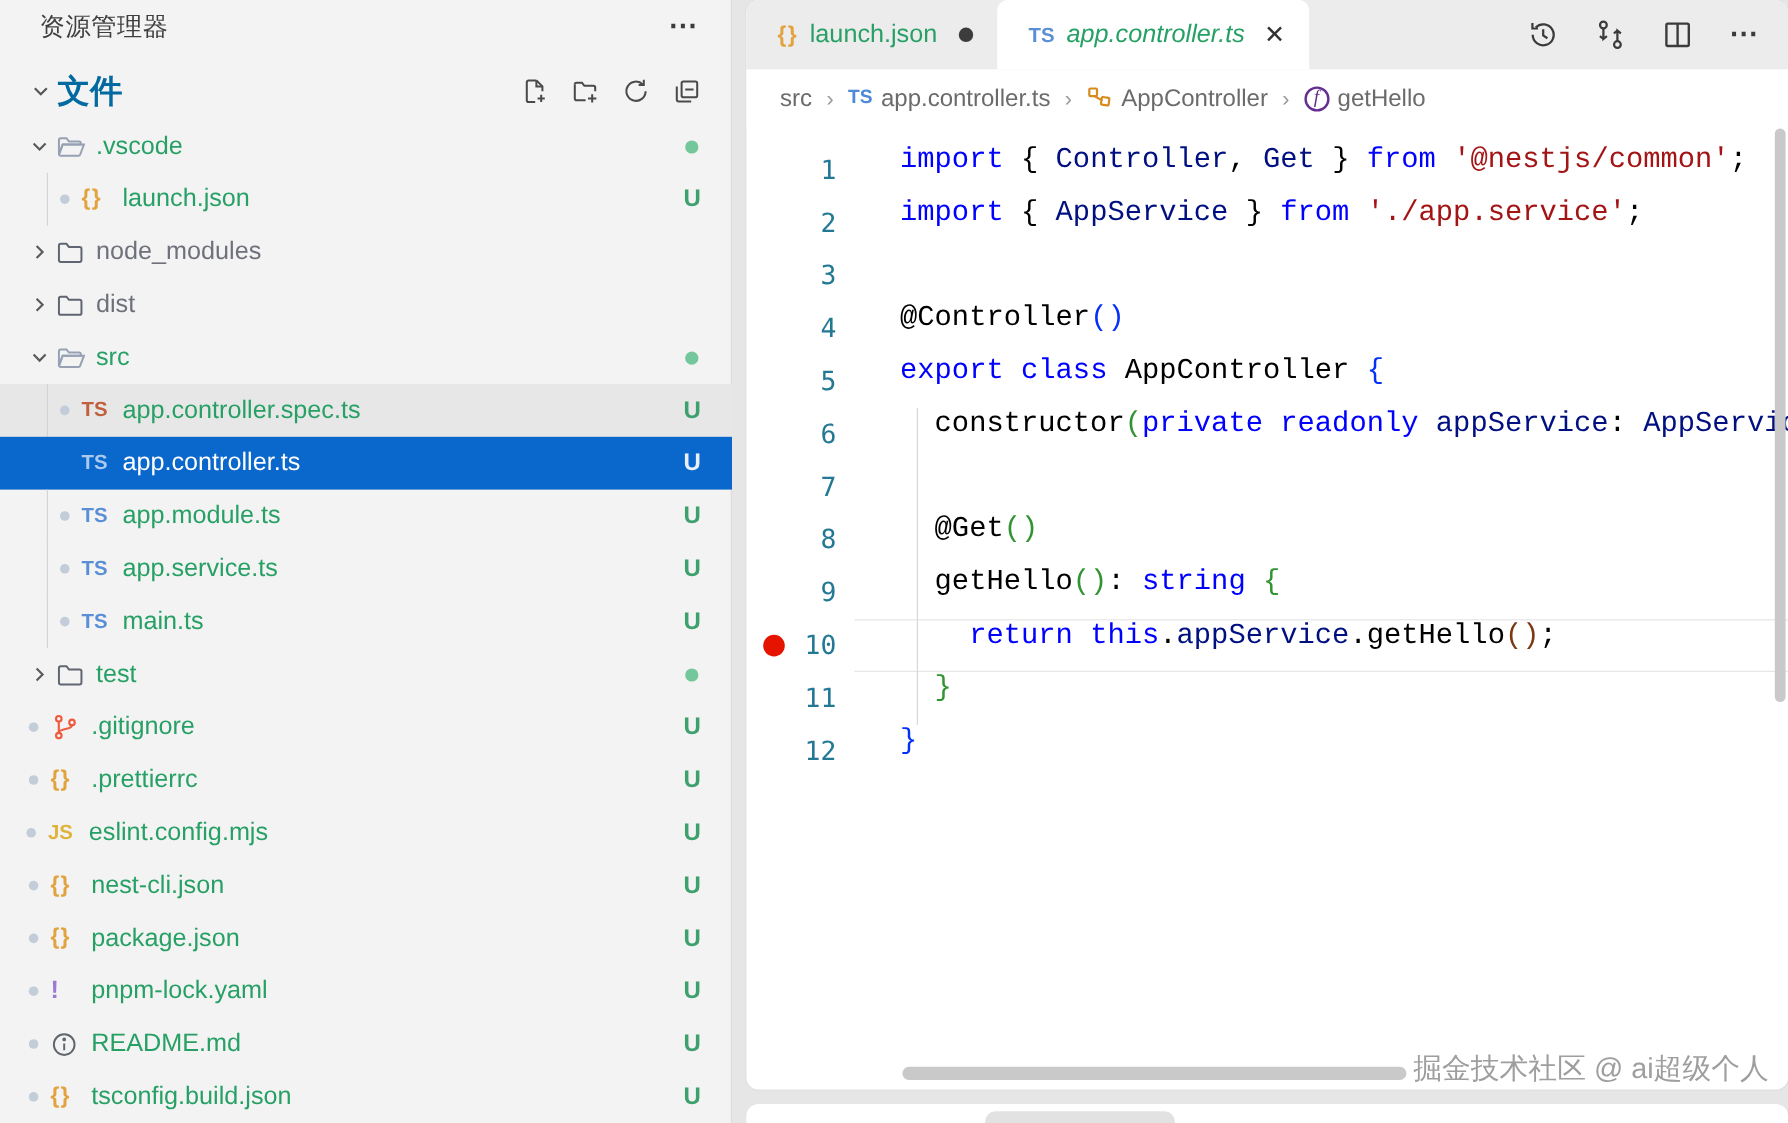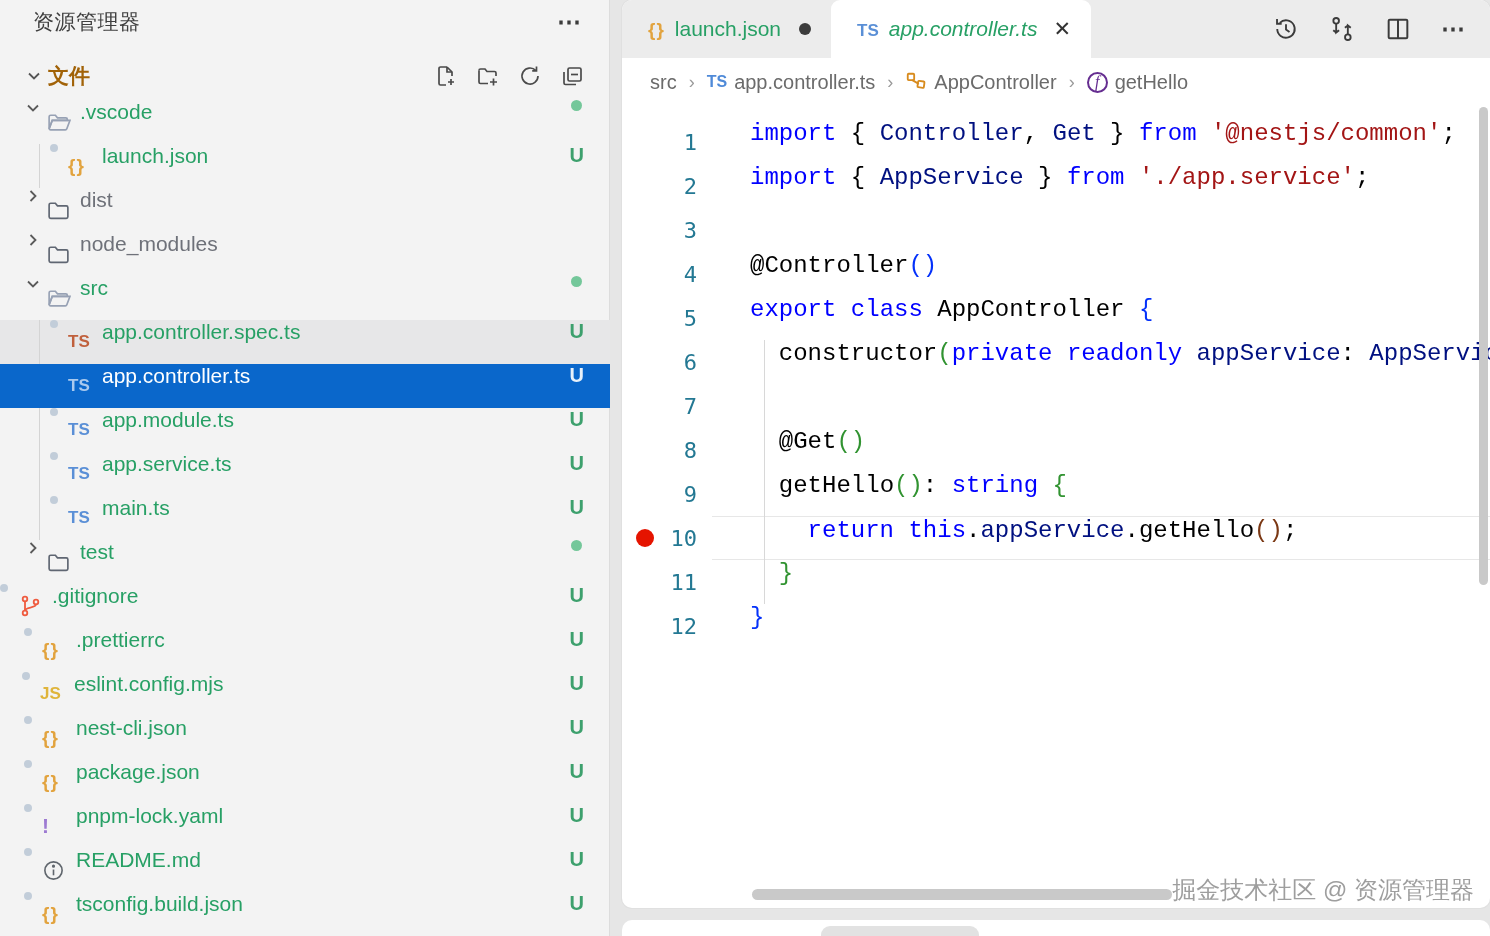--- a/index.html
+++ b/index.html
@@ -9,26 +9,26 @@
 
   
   .sidebar { position:absolute; left:0; top:0; width:610px; height:936px;
              background:#f3f3f3; border-right:1px solid #dcdcdc; }
   .sb-header { display:flex; align-items:center; justify-content:space-between;
                height:44px; padding:0 26px 0 33px; }
   .sb-title { font-size:21px; color:#3f3f3f; letter-spacing:.5px; }
   .more-dots { font-size:24px; color:#3b3b3b; letter-spacing:2px; font-weight:bold; line-height:10px; }
   .sb-section { display:flex; align-items:center; height:48px; padding:0 24px 0 26px; margin-top:8px; }
   .sb-section .chev { margin-right:6px; }
-  .sb-section-label { font-size:21px; font-weight:bold; color:#a16207; flex:0 0 auto; }
+  .sb-section-label { font-size:27px; font-weight:bold; color:#0369a1; flex:0 0 auto; }
   .sb-section-actions { margin-left:auto; display:flex; gap:16px; }
   .sb-section-actions .aicon { width:26px; height:26px; display:flex; align-items:center; justify-content:center; }
 
   .tree { position:absolute; left:0; top:100px; width:610px; }
-  .trow { position:relative; display:flex; height:44px;
+  .trow { position:relative; display:flex; align-items:center; height:44px;
           font-size:21px; color:#3c3c3c; }
   .trow.bg-hover { background:#e7e7e8; }
   .trow.bg-selected { background:#0a67cb; }
   .trow .chev { width:26px; display:flex; justify-content:center; flex:0 0 26px; }
   .trow .dot { width:8px; height:8px; border-radius:50%; background:#c2cdd9; flex:0 0 8px; margin-right:10px; }
   .trow .dot.hidden { visibility:hidden; }
   .trow .ficon { width:34px; flex:0 0 34px; display:flex; align-items:center; justify-content:flex-start; }
   .trow .flabel { white-space:nowrap; overflow:hidden; }
   .trow.green .flabel { color:#27a065; }
   .trow.gray .flabel { color:#6e7179; }
@@ -176,35 +176,35 @@
           <span class="chev">
             <svg width="16" height="16" viewBox="0 0 16 16">
               <path d="M5.5 3 10.5 8 5.5 13" fill="none" stroke="#5a5a5a" stroke-width="1.8"></path>
             </svg>
           </span>
           <span class="ficon">
             <svg width="25" height="25" viewBox="0 0 24 24" fill="none" stroke="#5f6672" stroke-width="1.6">
               <path d="M3 6.5c0-.8.7-1.5 1.5-1.5H9l2 2.5h8.5c.8 0 1.5.7 1.5 1.5V18c0 .8-.7 1.5-1.5 1.5h-15A1.5 1.5 0 0 1 3 18V6.5z"></path>
             </svg>
           </span>
-          <span class="flabel">dist</span>
+          <span class="flabel">node_modules</span>
           <span class="spacer"></span>
         </div>
         <div class="trow gray" style="padding-left:20px">
           <span class="chev">
             <svg width="16" height="16" viewBox="0 0 16 16">
               <path d="M5.5 3 10.5 8 5.5 13" fill="none" stroke="#5a5a5a" stroke-width="1.8"></path>
             </svg>
           </span>
           <span class="ficon">
             <svg width="25" height="25" viewBox="0 0 24 24" fill="none" stroke="#5f6672" stroke-width="1.6">
               <path d="M3 6.5c0-.8.7-1.5 1.5-1.5H9l2 2.5h8.5c.8 0 1.5.7 1.5 1.5V18c0 .8-.7 1.5-1.5 1.5h-15A1.5 1.5 0 0 1 3 18V6.5z"></path>
             </svg>
           </span>
-          <span class="flabel">node_modules</span>
+          <span class="flabel">dist</span>
           <span class="spacer"></span>
         </div>
         <div class="trow green" style="padding-left:20px">
           <span class="chev">
             <svg width="16" height="16" viewBox="0 0 16 16">
               <path d="M3 5.5 8 10.5 13 5.5" fill="none" stroke="#5a5a5a" stroke-width="1.8"></path>
             </svg>
           </span>
           <span class="ficon">
             <svg width="25" height="25" viewBox="0 0 24 24" fill="none" stroke="#97a1b4" stroke-width="1.6">
@@ -269,21 +269,21 @@
           </span>
           <span class="ficon">
             <svg width="25" height="25" viewBox="0 0 24 24" fill="none" stroke="#5f6672" stroke-width="1.6">
               <path d="M3 6.5c0-.8.7-1.5 1.5-1.5H9l2 2.5h8.5c.8 0 1.5.7 1.5 1.5V18c0 .8-.7 1.5-1.5 1.5h-15A1.5 1.5 0 0 1 3 18V6.5z"></path>
             </svg>
           </span>
           <span class="flabel">test</span>
           <span class="spacer"></span>
           <span class="badge-dot"></span>
         </div>
-        <div class="trow green" style="">
+        <div class="trow green" style="padding-left:24px">
           <span class="dot "></span>
           <span class="ficon">
             <svg width="24" height="24" viewBox="0 0 24 24" fill="none" stroke="#ef5b3f" stroke-width="1.8">
               <circle cx="7" cy="5" r="2.3"></circle>
               <circle cx="7" cy="19" r="2.3"></circle>
               <circle cx="18" cy="8" r="2.3"></circle>
               <path d="M7 7.3v9.4"></path>
               <path d="M18 10.3c0 4-11 2.5-11 6.4"></path>
             </svg>
           </span>
@@ -472,19 +472,19 @@
           <span class="lcontent"><span class="tk-pl">  </span><span class="tk-b2">}</span></span>
         </div>
         <div class="codeline">
           <span class="gutter">12</span>
           <span class="lcontent"><span class="tk-b1">}</span></span>
         </div>
       </div>
     <div class="indent-guide"></div>
     <div class="vscroll"></div>
     <div class="hscroll"></div>
-    <div class="watermark">掘金技术社区 @ 资源管理器</div>
+    <div class="watermark">掘金技术社区 @ ai超级个人</div>
   </div>
 
   <div class="bottom-card">
     <div class="bottom-pill"></div>
   </div>
 </div>
 
 </body></html>

